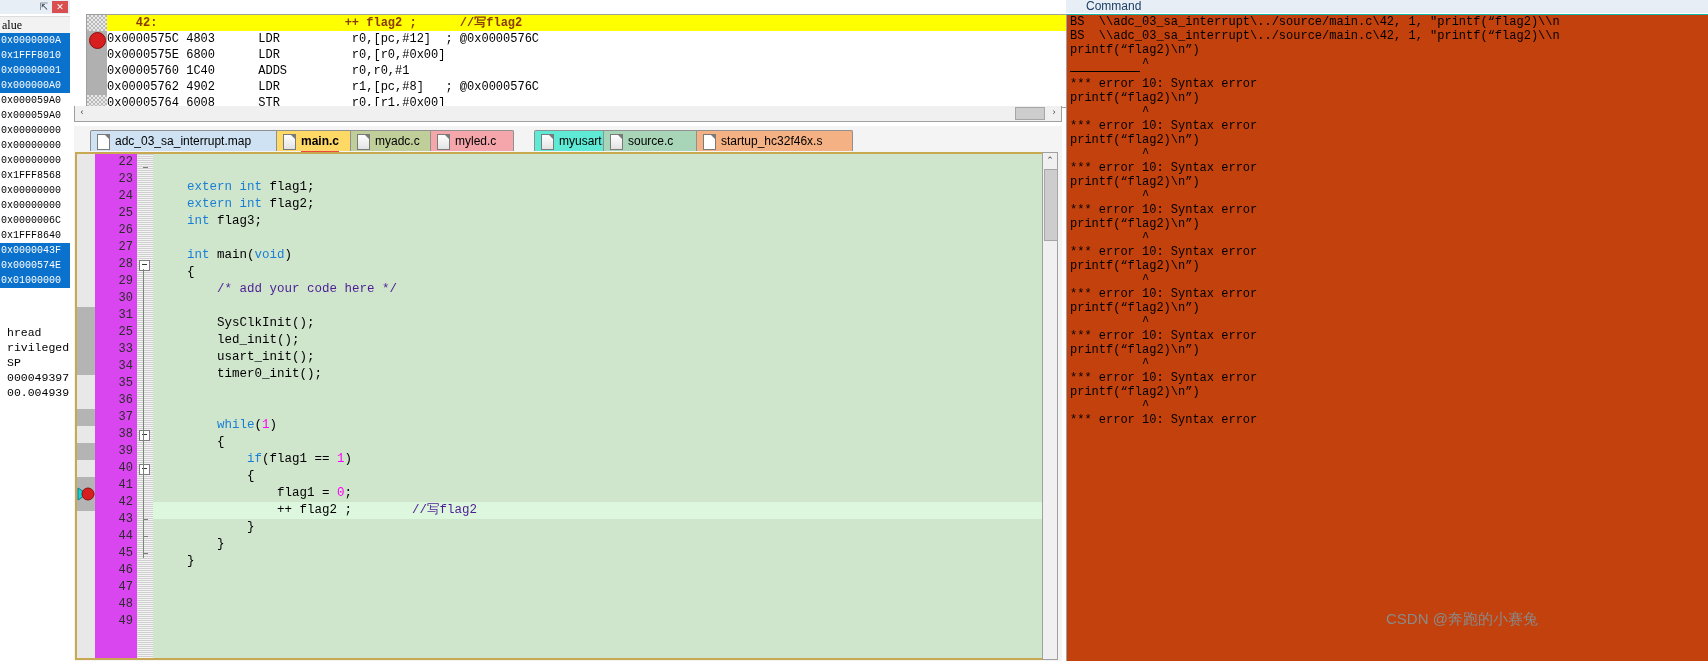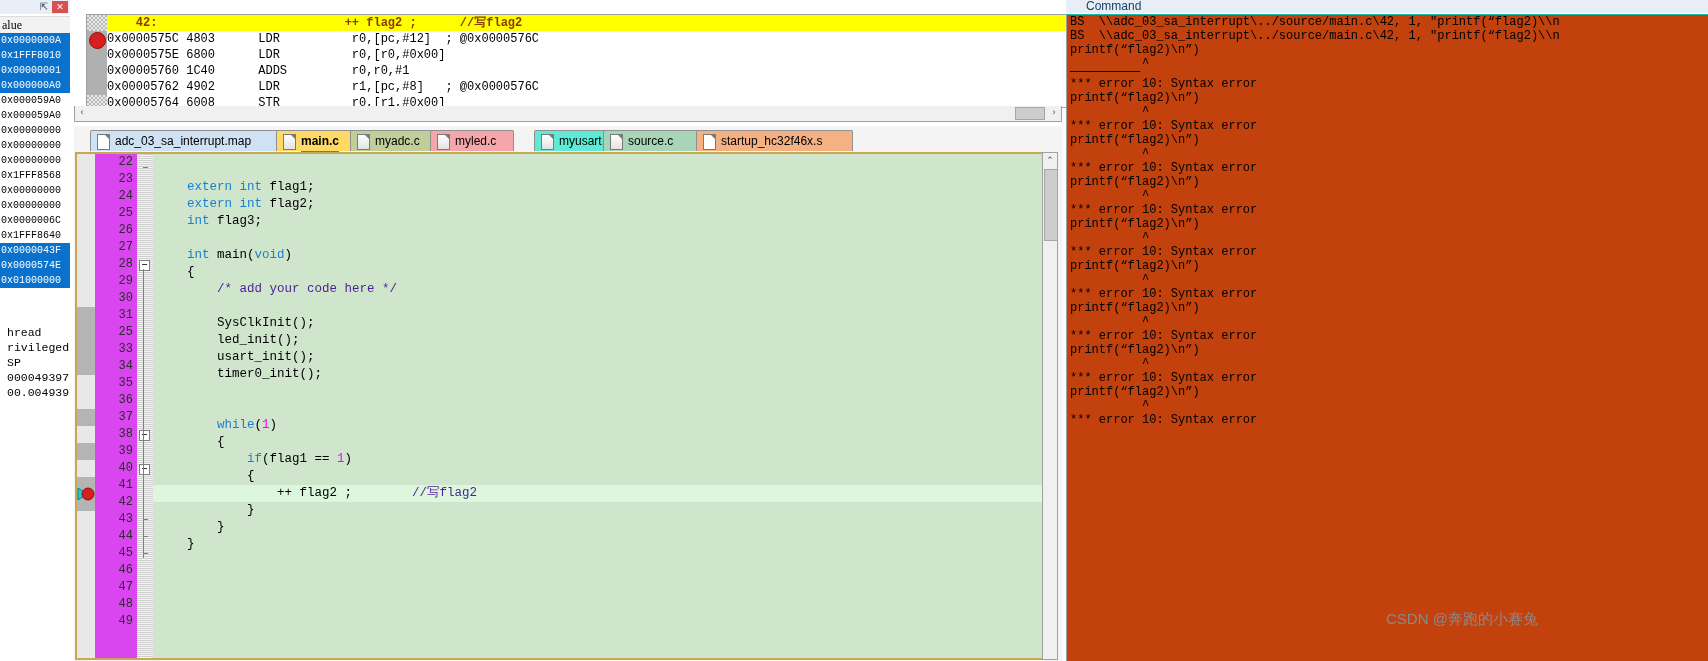--- a/index.html
+++ b/index.html
@@ -261,20 +261,21 @@
           <div class="cline"><span>        SysClkInit();</span></div>
           <div class="cline"><span>        led_init();</span></div>
           <div class="cline"><span>        usart_init();</span></div>
           <div class="cline"><span>        timer0_init();</span></div>
           <div class="cline">&nbsp;</div>
           <div class="cline">&nbsp;</div>
           <div class="cline"><span>        </span><span class="kw">while</span><span>(</span><span class="num">1</span><span>)</span></div>
           <div class="cline"><span>        {</span></div>
           <div class="cline"><span>            </span><span class="kw">if</span><span>(flag1 == </span><span class="num">1</span><span>)</span></div>
           <div class="cline"><span>            {</span></div>
+          <div class="cline"><span>                flag1 = </span><span class="num">0</span><span>;</span></div>
           <div class="cline cur"><span>                ++ flag2 ;        </span><span class="cmt">//写flag2</span></div>
           <div class="cline"><span>            }</span></div>
           <div class="cline"><span>        }</span></div>
           <div class="cline"><span>    }</span></div>
           <div class="cline">&nbsp;</div>
           <div class="cline">&nbsp;</div>
           <div class="cline">&nbsp;</div>
           <div class="cline">&nbsp;</div>
         </div>
     </div>

